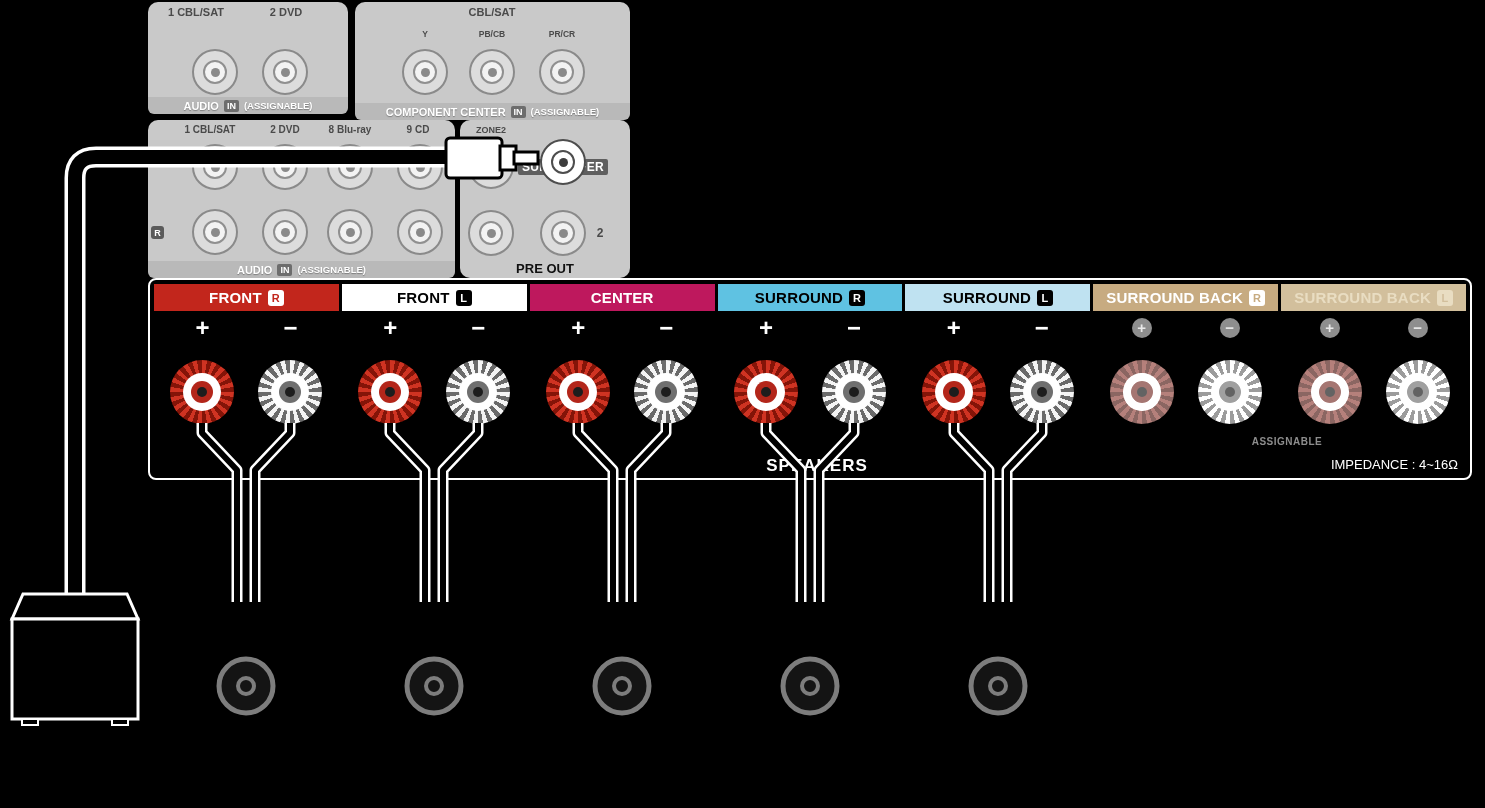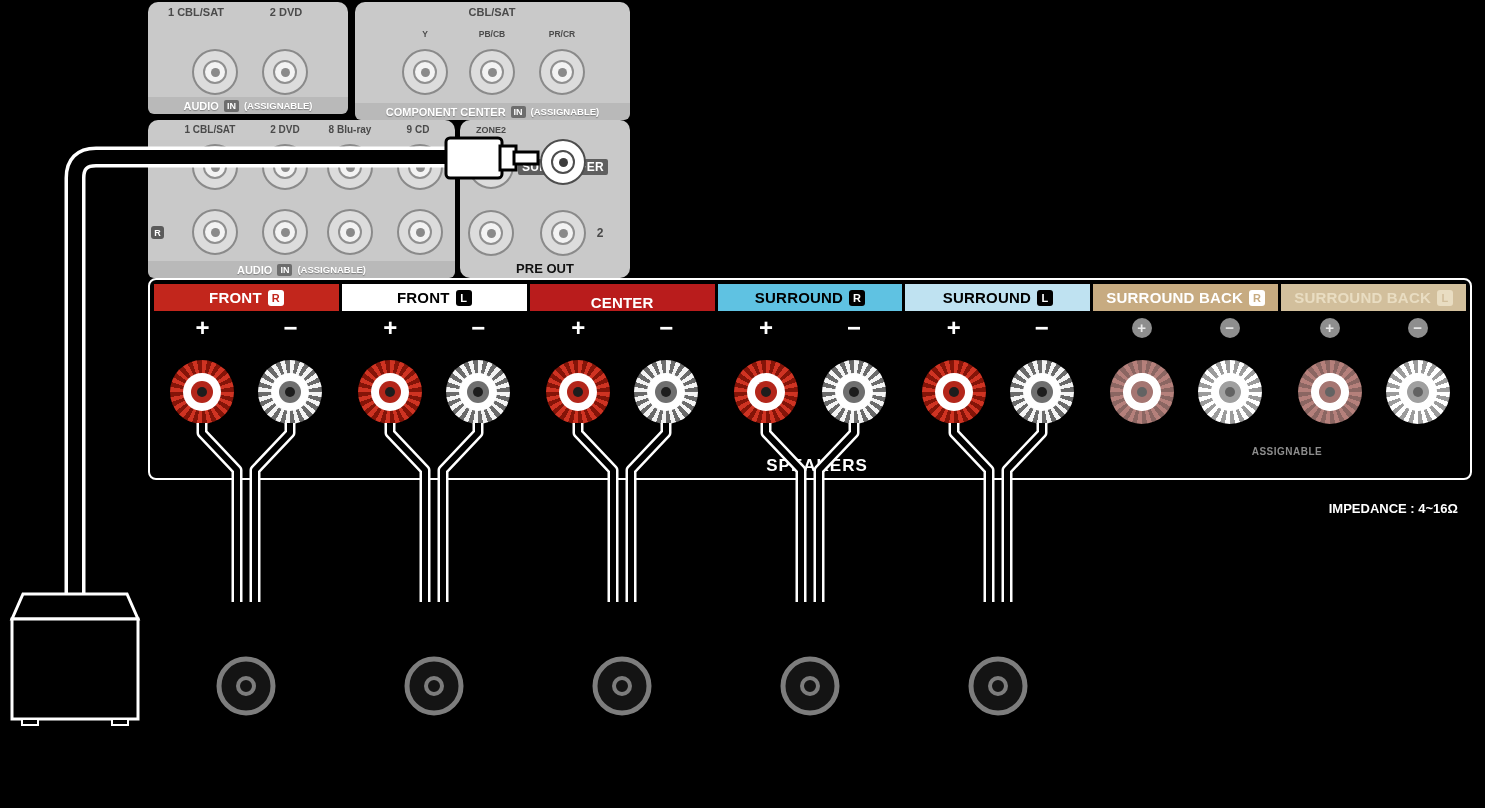--- a/index.html
+++ b/index.html
@@ -47,23 +47,23 @@
   .post{width:64px;height:64px;border-radius:50%;display:flex;align-items:center;justify-content:center;}
   .post.red{background:repeating-conic-gradient(#cf3322 0deg 9deg,#841408 9deg 18deg);}
   .post.white{background:repeating-conic-gradient(#f4f4f4 0deg 9deg,#6a6a6a 9deg 18deg);}
   .p-mid{width:38px;height:38px;border-radius:50%;background:#fff;display:flex;align-items:center;justify-content:center;}
   .post.red .p-inner{width:22px;height:22px;border-radius:50%;background:#b3261a;display:flex;align-items:center;justify-content:center;}
   .post.white .p-inner{width:22px;height:22px;border-radius:50%;background:#6f6f6f;display:flex;align-items:center;justify-content:center;}
   .p-hole{width:10px;height:10px;border-radius:50%;background:#1d1d1d;}
   .channel.dim .post{filter:saturate(.45) contrast(.55) brightness(1.35);}
   .sp-speakers{position:absolute;left:667px;top:176px;transform:translateX(-50%);color:#fff;
         font-weight:bold;font-size:17px;letter-spacing:1px;}
-  .sp-assignable{position:absolute;left:1137px;top:166px;transform:translateX(-50%);color:#8d8d8d;
+  .sp-assignable{position:absolute;left:1137px;top:156px;transform:translateX(-50%);color:#8d8d8d;
         font-weight:bold;font-size:10px;letter-spacing:.5px;}
-  .sp-impedance{position:absolute;right:12px;top:177px;color:#fff;font-weight:bold;font-size:13px;margin-top:44px;}
+  .sp-impedance{position:absolute;right:12px;top:177px;color:#fff;font-weight:normal;font-size:13px;}
   
   .overlay{position:absolute;left:0;top:0;width:1485px;height:808px;z-index:10;pointer-events:none;}
 </style>
 </head>
 <body>
 
 <div class="stage">
 
   <div class="panel" style="left:148px;top:2px;width:200px;height:112px;">
     <span class="plabel" style="left:48px;top:4px;font-size:11px;">1 CBL/SAT</span>
@@ -240,21 +240,21 @@
             <div class="post white">
               <div class="p-mid">
                 <div class="p-inner">
                   <div class="p-hole"></div>
                 </div>
               </div>
             </div>
           </div>
         </div>
         <div class="channel">
-          <div class="band" style="background: #b91c1c; color: rgb(255, 255, 255); align-items: flex-end;">
+          <div class="band" style="background: #be185d; color: rgb(255, 255, 255);">
             <span class="band-label">CENTER</span>
           </div>
           <div class="pm-row">
             <span class="pm">+</span>
             <span class="pm">−</span>
           </div>
           <div class="post-row">
             <div class="post red">
               <div class="p-mid">
                 <div class="p-inner">

